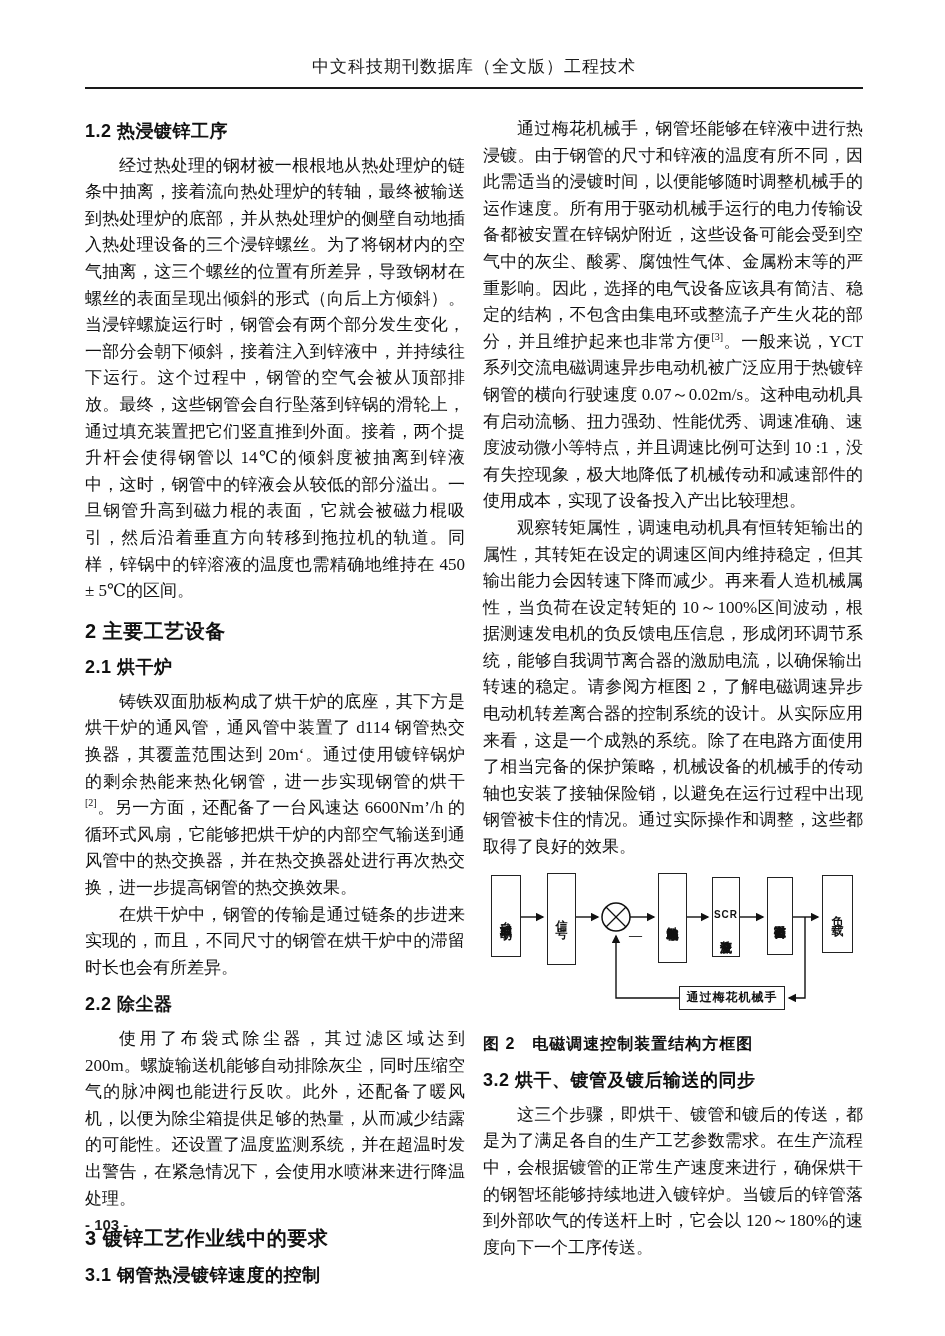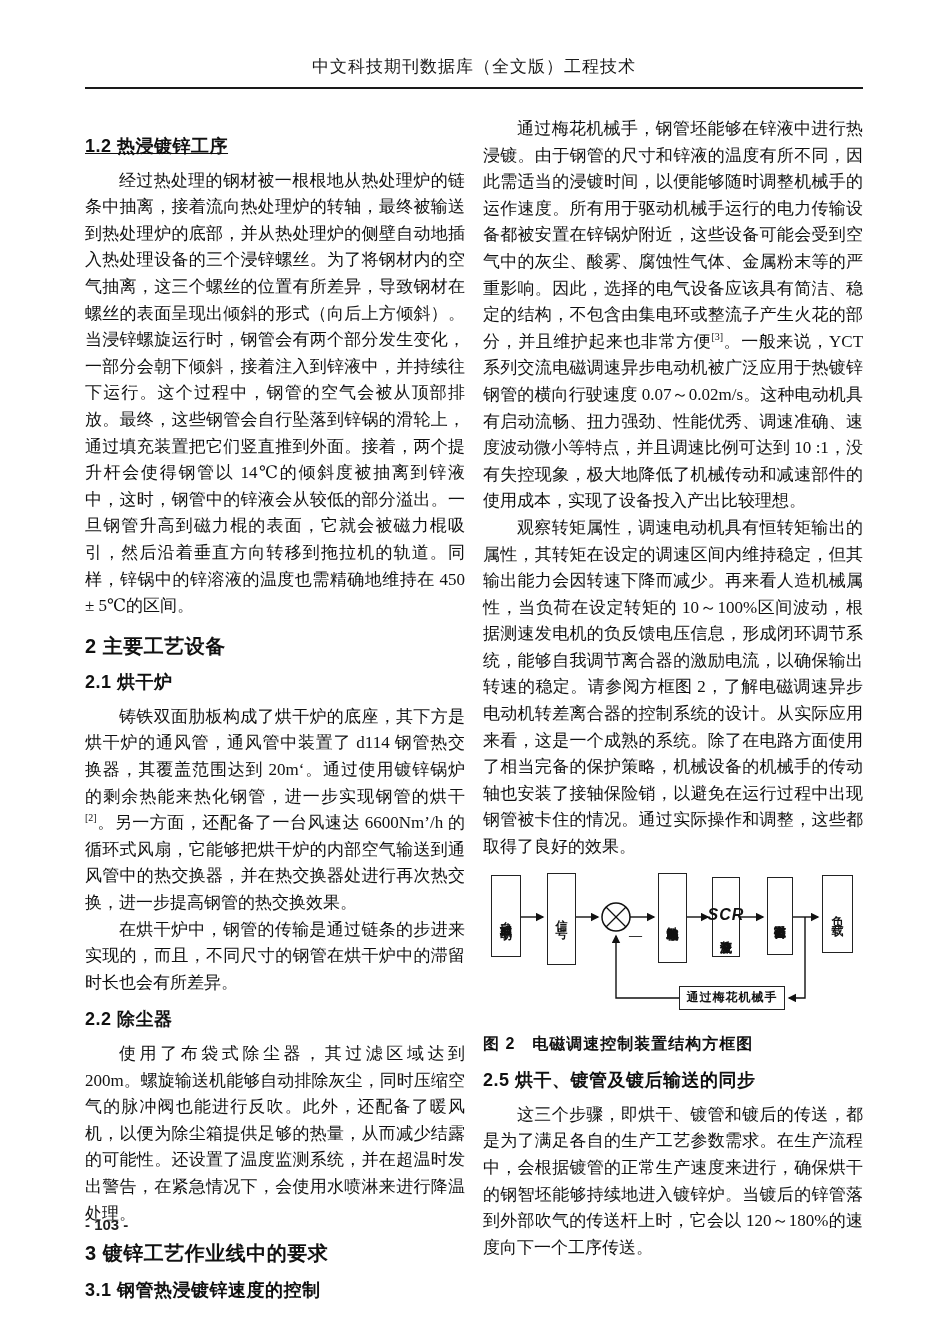--- a/index.html
+++ b/index.html
@@ -16,37 +16,37 @@
   p.body { margin:0; text-indent:2em; }
   p.body.follow { margin-top:0; }
   h2.chapter {
     font-family:"Liberation Sans","DejaVu Sans",sans-serif;
     font-size:20px; font-weight:bold; margin:13px 0 9px; letter-spacing:0.5px;
   }
   h3.section {
     font-family:"Liberation Sans","DejaVu Sans",sans-serif;
     font-size:18px; font-weight:bold; margin:10px 0 8px; letter-spacing:0.5px;
   }
-  h3.section.first { margin-top:17px;text-decoration:underline; }
+  h3.section.first { margin-top:2px; }
   sup.ref { font-size:10px; line-height:0; }
   
   figure.fig { margin:8px 0 0 0; }
   .diagram { position:relative; width:380px; height:152px; }
   .wires { position:absolute; left:0; top:0; }
   .dbox {
     position:absolute; border:1.8px solid #222; background:#fff;
     display:flex; align-items:center; justify-content:center;
     font-family:"Liberation Sans","DejaVu Sans",sans-serif;
     font-weight:600; font-size:12px; color:#111; box-sizing:border-box;
   }
   .vtext { writing-mode:vertical-rl; text-orientation:upright; line-height:1; }
   .ls2 { letter-spacing:2px; }
   .ls8 { letter-spacing:9px; }
   .scrbox { flex-direction:column; gap:2px; }
-  .scrbox .scr-top { font-size:16px; letter-spacing:1px;font-style:italic; }
+  .scrbox .scr-top { font-size:10px; letter-spacing:1px; }
   .minus-sign { position:absolute; left:146px; top:53px; font-size:13px; font-weight:bold; }
   .fb-box { font-size:12px; letter-spacing:1px; }
   figcaption {
     font-weight:bold; font-size:16px;
     font-family:"Liberation Sans","DejaVu Sans",sans-serif;
     margin-top:10px; letter-spacing:1px;
   }
   
   .page-num {
     position:absolute; top:1216px; left:85px; width:760px; text-align:left;
@@ -127,21 +127,21 @@
             <div class="dbox" style="left:339px; top:6px; width:31px; height:78px;">
                 <span class="vtext ls8">负载</span>
               </div>
             <div class="dbox fb-box" style="left:196px; top:117px; width:106px; height:24px;">
                 <span>通过梅花机械手</span>
               </div>
           </div>
           <figcaption>图 2　电磁调速控制装置结构方框图</figcaption>
         </figure>
 
-        <h3 class="section">2.5 烘干、镀管及镀后输送的同步</h3>
+        <h3 class="section">3.2 烘干、镀管及镀后输送的同步</h3>
         <p class="body"><span>这三个步骤，即烘干、镀管和镀后的传送，都是为了满足各自的生产工艺参数需求。在生产流程中，会根据镀管的正常生产速度来进行，确保烘干的钢智坯能够持续地进入镀锌炉。当镀后的锌管落到外部吹气的传送杆上时，它会以 120～180%的速度向下一个工序传送。</span></p>
       </div>
 
     </div>
   </div>
 
   <div class="page-num">- 103 -</div>
 </div>
 
 </body></html>

